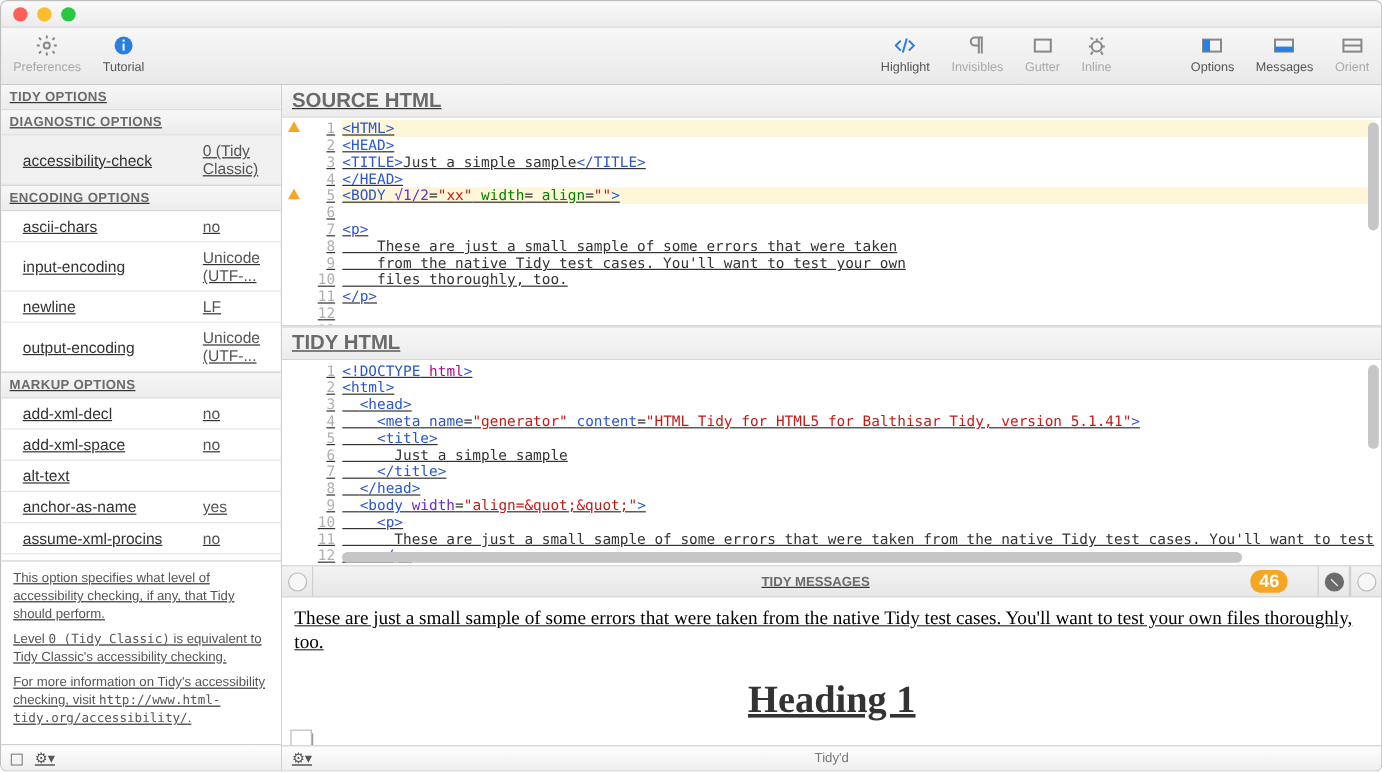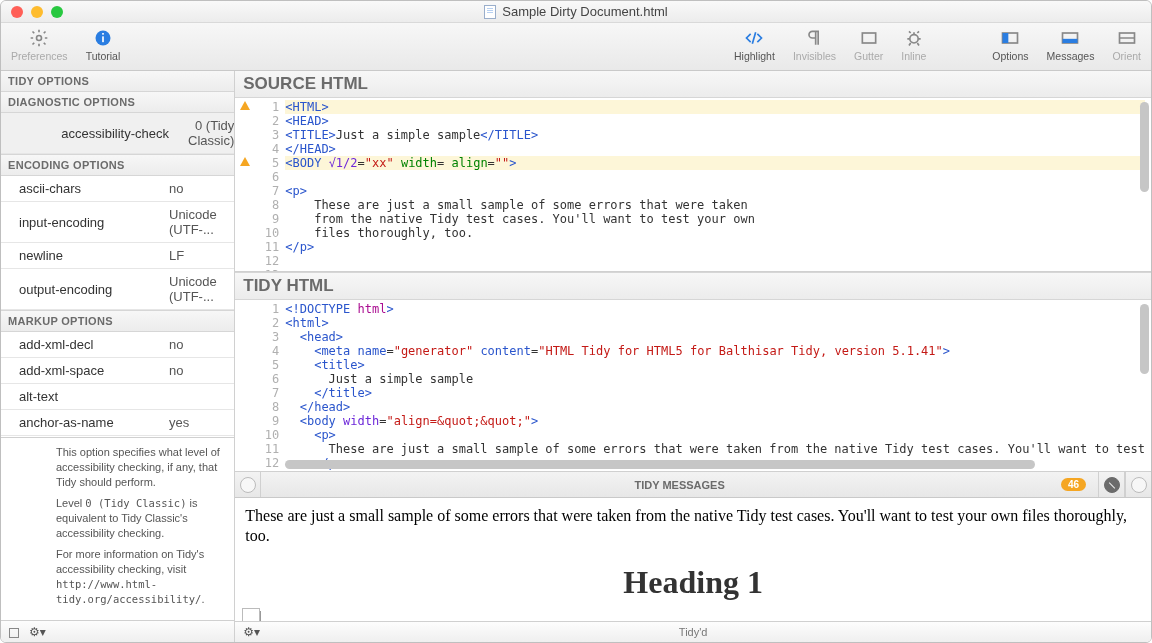--- a/index.html
+++ b/index.html
@@ -19,33 +19,33 @@
 
 .toolbar { height: 48px; background: linear-gradient(#f7f7f7,#e9e9e9); border-bottom: 1px solid #c9c9c9; display: flex; align-items: flex-start; padding: 4px 10px 0; }
 .tb-group { display: flex; gap: 18px; }
 .tb-spacer { flex: 1; }
 .tb-item { display: flex; flex-direction: column; align-items: center; gap: 1px; cursor: default; }
 .tb-item .ic { height: 22px; display: flex; align-items: center; justify-content: center; }
 .tb-item .lbl { font-size: 10.5px; color: #555; }
 .tb-item.dis .lbl { color: #aaa; }
 
 
-.body { flex: 1; display: flex; min-height: 0; }
+.body { flex: 1; display: flex; min-height: 0; text-decoration: underline; }
 
 
 .sidebar { width: 302px; background: #fff; border-right: 1px solid #d0d0d0; display: flex; flex-direction: column; min-height: 0; }
 .section-hdr { background: linear-gradient(#f7f7f7,#ececec); border-top: 1px solid #d6d6d6; border-bottom: 1px solid #d6d6d6; font-size: 11px; font-weight: 700; color: #6b6b6b; letter-spacing: .3px; padding: 4px 7px; }
 .section-hdr:first-child { border-top: none; }
 .opts { flex: 1; overflow: hidden; }
 .opt-row { display: flex; align-items: center; padding: 5px 0 5px 18px; border-bottom: 1px solid #e6e6e6; font-size: 13px; color: #333; }
-.opt-row.sel { background: #f0f0f0; text-align: right; }
+.opt-row.sel { background: #f0f0f0; }
 .opt-row .k { flex: 0 0 150px; }
 .opt-row .v { color: #555; }
 .help { border-top: 1px solid #d0d0d0; padding: 7px 10px; font-size: 11px; line-height: 15px; color: #555; background: #fff; }
-.help p { margin-bottom: 6px; margin-left: 45px; }
+.help p { margin-bottom: 6px; }
 .help code { font-family: Menlo, monospace; font-size: 10.5px; }
 .sb-footer { height: 22px; border-top: 1px solid #d0d0d0; background: linear-gradient(#fdfdfd,#efefef); display: flex; align-items: center; gap: 10px; padding: 0 8px; }
 .gear { font-size: 12px; color: #555; }
 
 
 .main { flex: 1; display: flex; flex-direction: column; min-height: 0; background: #fff; }
 .pane-hdr { background: linear-gradient(#f7f7f7,#ececec); border-bottom: 1px solid #d6d6d6; font-size: 17px; font-weight: 600; color: #6b6b6b; padding: 3px 8px; }
 .codepane { position: relative; display: flex; font-family: Menlo, Consolas, monospace; font-size: 12px; overflow: hidden; }
 .codepane.src { height: 174px; border-bottom: 1px solid #d0d0d0; }
 .codepane.tidy { height: 172px; border-bottom: 1px solid #d0d0d0; }
@@ -62,21 +62,21 @@
 .attr { color: #2a55cc; }
 .str { color: #c41a16; }
 .kw { color: #aa0d91; }
 .brown { color: #6d28d9; }
 .grn { color: #008200; }
 
 
 .tabbar { height: 26px; background: linear-gradient(#f3f3f3,#e7e7e7); border-bottom: 1px solid #c9c9c9; display: flex; align-items: stretch; }
 .tabbar .round { width: 26px; display:flex; align-items:center; justify-content:center; border-right: 1px solid #d0d0d0; }
 .tabbar .tab { flex:1; display:flex; align-items:center; justify-content:center; font-size: 11px; font-weight:600; color:#6b6b6b; gap:8px; border-right:1px solid #d0d0d0; position:relative;text-align:center; }
-.tabbar .badge { background:#f5a623; color:#fff; font-size:10px; padding:1px 7px; border-radius:9px; position:absolute; right:12px; }
+.tabbar .badge { background:#f5a623; color:#fff; font-size:15px; padding:1px 7px; border-radius:9px; position:absolute; right:25px; }
 .tabbar .round.last { border-right:none; border-left:1px solid #d0d0d0; }
 .circ { width:16px; height:16px; border-radius:50%; border:1px solid #bbb; background:#f7f7f7; }
 .circ.dk { background:#6b6b6b; border-color:#6b6b6b; position:relative; }
 .circ.dk::after { content:""; position:absolute; left:3px; top:7px; width:8px; height:1px; background:#eee; transform: rotate(45deg); }
 
 
 .preview { flex:1; background:#fff; padding: 8px 10px; overflow:hidden; }
 .preview .ptext { font-family: "Times New Roman", serif; font-size: 16px; line-height: 20px; color:#000; }
 .preview .phead { font-family: "Times New Roman", serif; font-size: 32px; font-weight: 700; text-align:center; margin-top: 18px; }
 .mini-box { width:16px; height:12px; border:1px solid #999; margin-top:4px; position:relative; }
@@ -103,24 +103,20 @@
 </head>
 <body>
 
 <div class="window">
 
   <div class="titlebar">
     <div class="traffic">
       <div class="dot red"></div>
       <div class="dot yellow"></div>
       <div class="dot green"></div>
-    </div>
-    <div class="title">
-      <span class="docicon"></span>
-      <span>Sample Dirty Document.html</span>
     </div>
   </div>
 
   <div class="toolbar">
     <div class="tb-group">
       <div class="tb-item dis">
         <div class="ic">
             <svg class="ic24 grey" viewBox="0 0 24 24">
               <circle cx="12" cy="12" r="3" fill="none" stroke="currentColor" stroke-width="2"></circle>
               <path d="M12 2v3M12 19v3M4.2 4.2l2.1 2.1M17.7 17.7l2.1 2.1M2 12h3M19 12h3M4.2 19.8l2.1-2.1M17.7 6.3l2.1-2.1" stroke="currentColor" stroke-width="2"></path>

